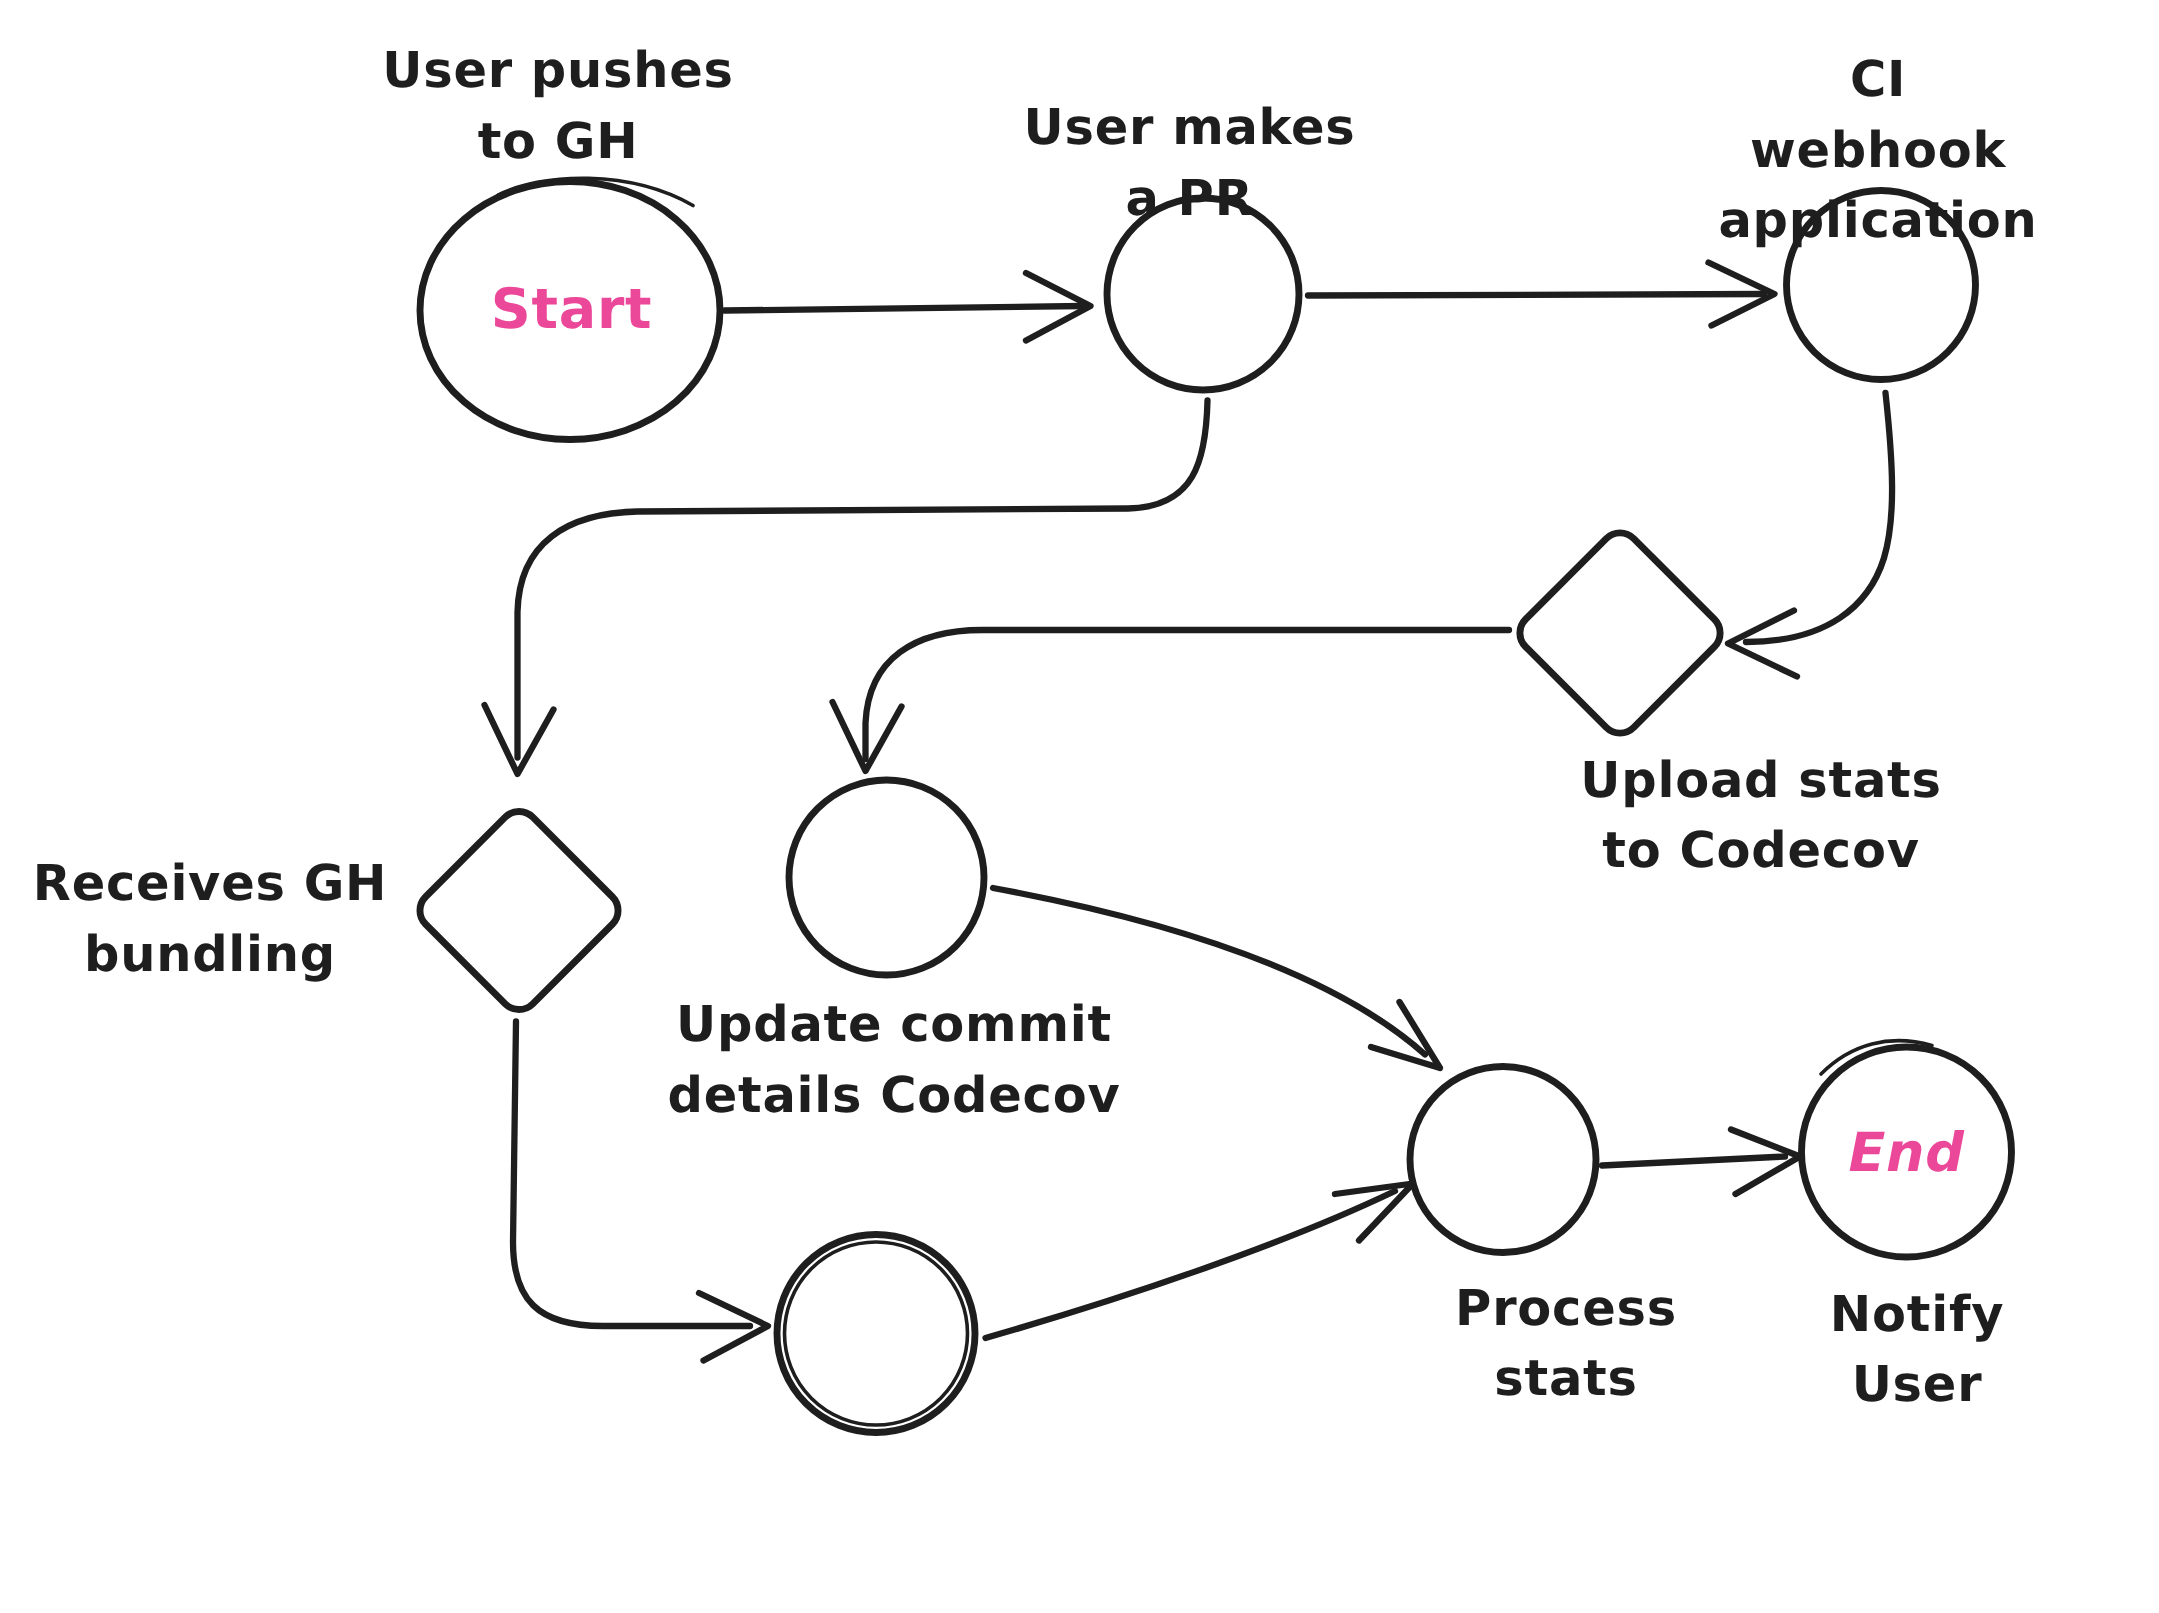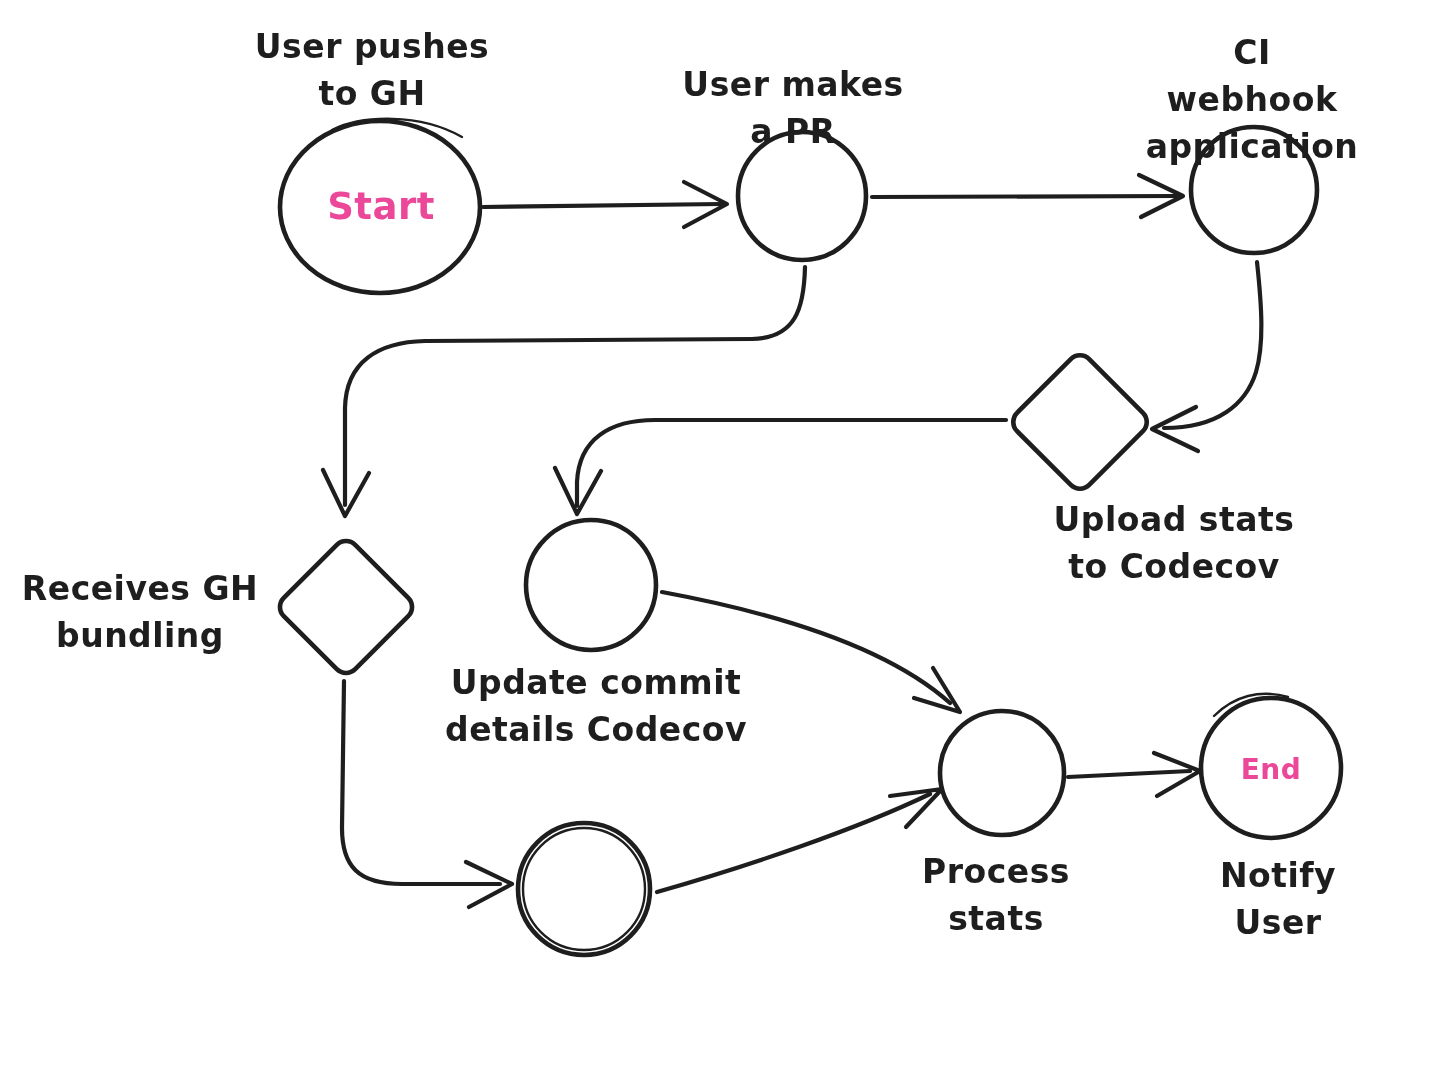--- a/index.html
+++ b/index.html
@@ -45,21 +45,21 @@
   }
   .inner {
     position: absolute;
     transform: translate(-50%, -50%);
     white-space: nowrap;
     font-weight: bold;
     color: #ec4899;
     letter-spacing: 0.5px;
   }
   .inner-start { font-size: 37px; }
-  .inner-end   { font-size: 28px; }
+  .inner-end   { font-size: 36px; font-style: italic; }
 </style>
 </head>
 <body>
 
 <div class="canvas">
 
   <svg class="sketch" width="1439" height="1075" viewBox="0 0 1439 1075">
 
     <ellipse class="shape" cx="380" cy="207" rx="100" ry="86"></ellipse>
     <path class="over" d="M 332 130 C 362 115 420 113 462 137"></path>
@@ -126,18 +126,18 @@
   <div class="lbl" style="left:1146px; top:497px;margin-left:28px;">Upload stats
 to Codecov</div>
 
   <div class="lbl" style="left:140px; top:566px;">Receives GH
 bundling</div>
 
   <div class="lbl" style="left:596px; top:660px;">Update commit
 details Codecov</div>
 
 
-  <div class="lbl" style="left:996px; top:849px;">Process
+  <div class="lbl" style="left:1044px; top:849px;">Process
 stats</div>
 
   <div class="lbl" style="left:1278px; top:853px;">Notify User</div>
 
 </div>
 
 </body></html>

